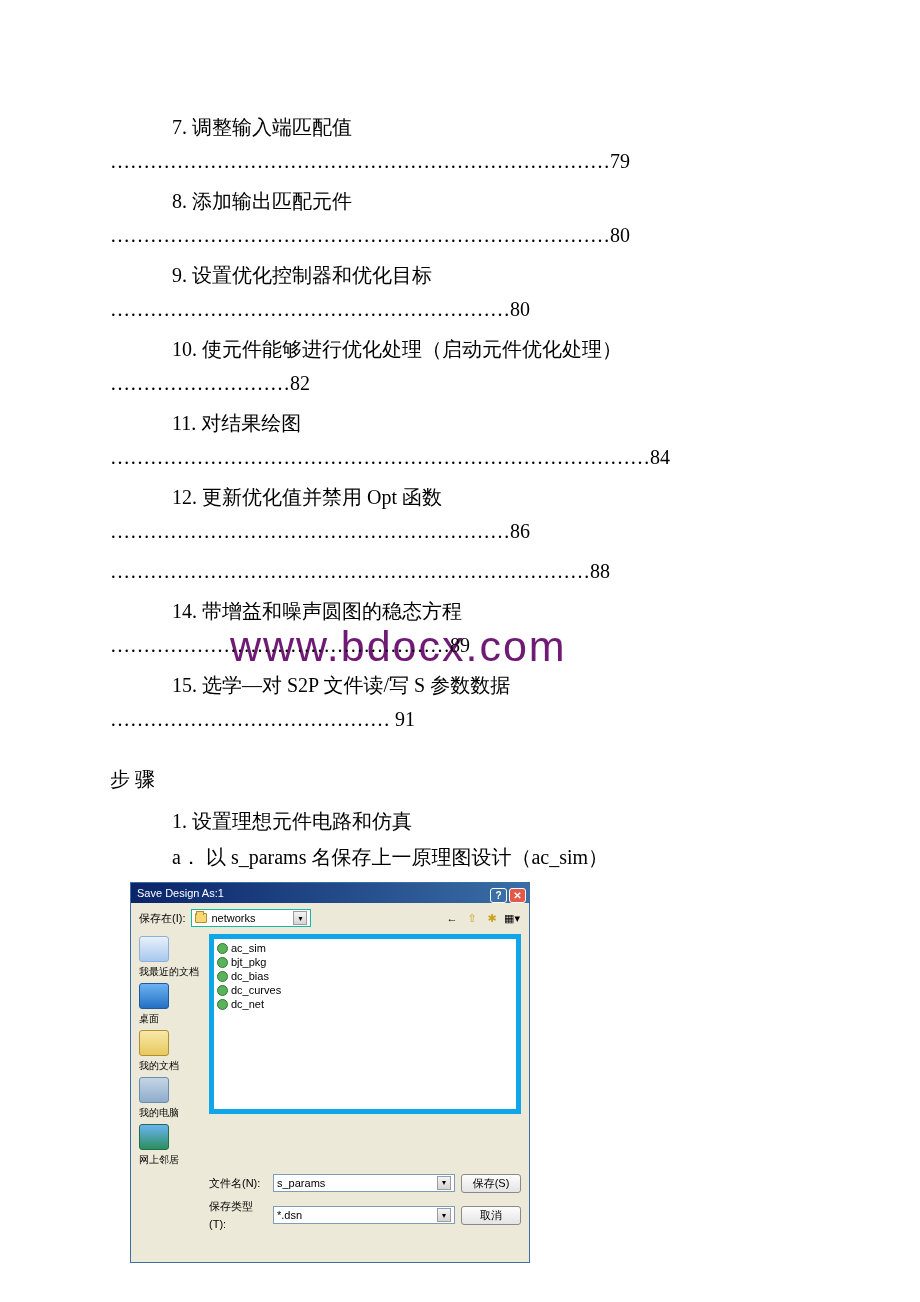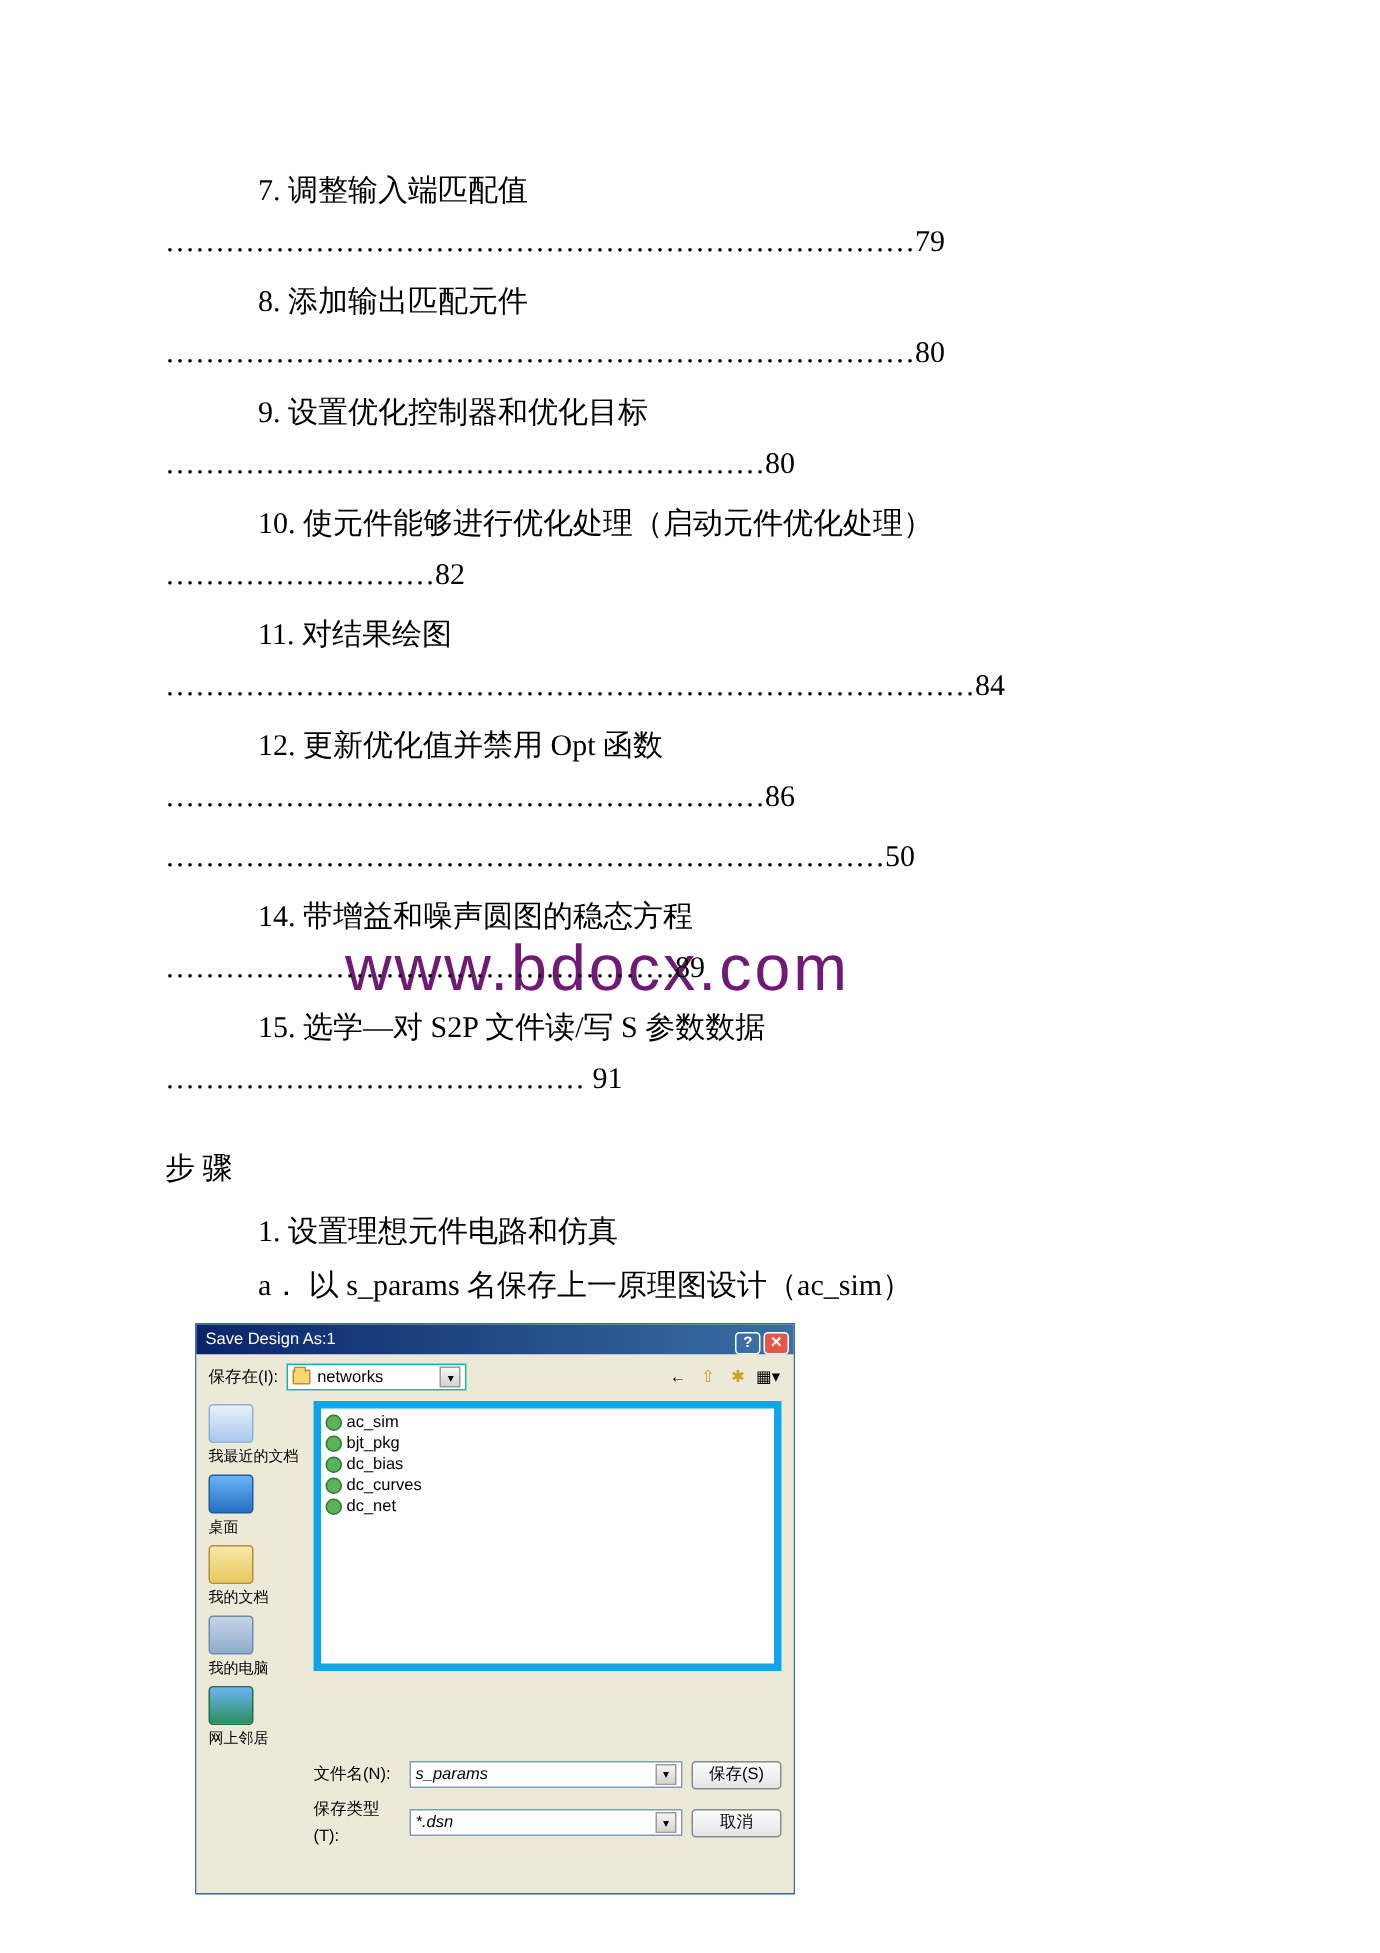--- a/index.html
+++ b/index.html
@@ -199,21 +199,21 @@
     .combo .dd-arrow { }
     .btn {
       width: 60px; height: 19px;
       background: linear-gradient(#fdfdfd,#e4e4e4);
       border: 1px solid #8a8a8a;
       border-radius: 3px;
       font-size: 11px;
       display: flex; align-items: center; justify-content: center;
       font-family: "SimSun", sans-serif;
     }
-    .combo-text { flex: 1; font-style: italic; }
+    .combo-text { flex: 1; }
   </style>
 </head>
 <body>
 
 <div class="watermark">www.bdocx.com</div>
 
 <div class="content">
 
   <div class="toc-item">
     <span class="toc-title">7. 调整输入端匹配值</span>
@@ -233,21 +233,21 @@
   </div>
   <div class="toc-item">
     <span class="toc-title">11. 对结果绘图</span>
     <span class="toc-dots">………………………………………………………………………84</span>
   </div>
   <div class="toc-item">
     <span class="toc-title">12. 更新优化值并禁用 Opt 函数</span>
     <span class="toc-dots">……………………………………………………86</span>
   </div>
   <div class="toc-item">
-    <span class="toc-dots">………………………………………………………………50</span>
+    <span class="toc-dots">………………………………………………………………88</span>
   </div>
   <div class="toc-item">
     <span class="toc-title">14. 带增益和噪声圆图的稳态方程</span>
     <span class="toc-dots">……………………………………………89</span>
   </div>
   <div class="toc-item">
     <span class="toc-title">15. 选学—对 S2P 文件读/写 S 参数数据</span>
     <span class="toc-dots">…………………………………… 91</span>
   </div>
 

